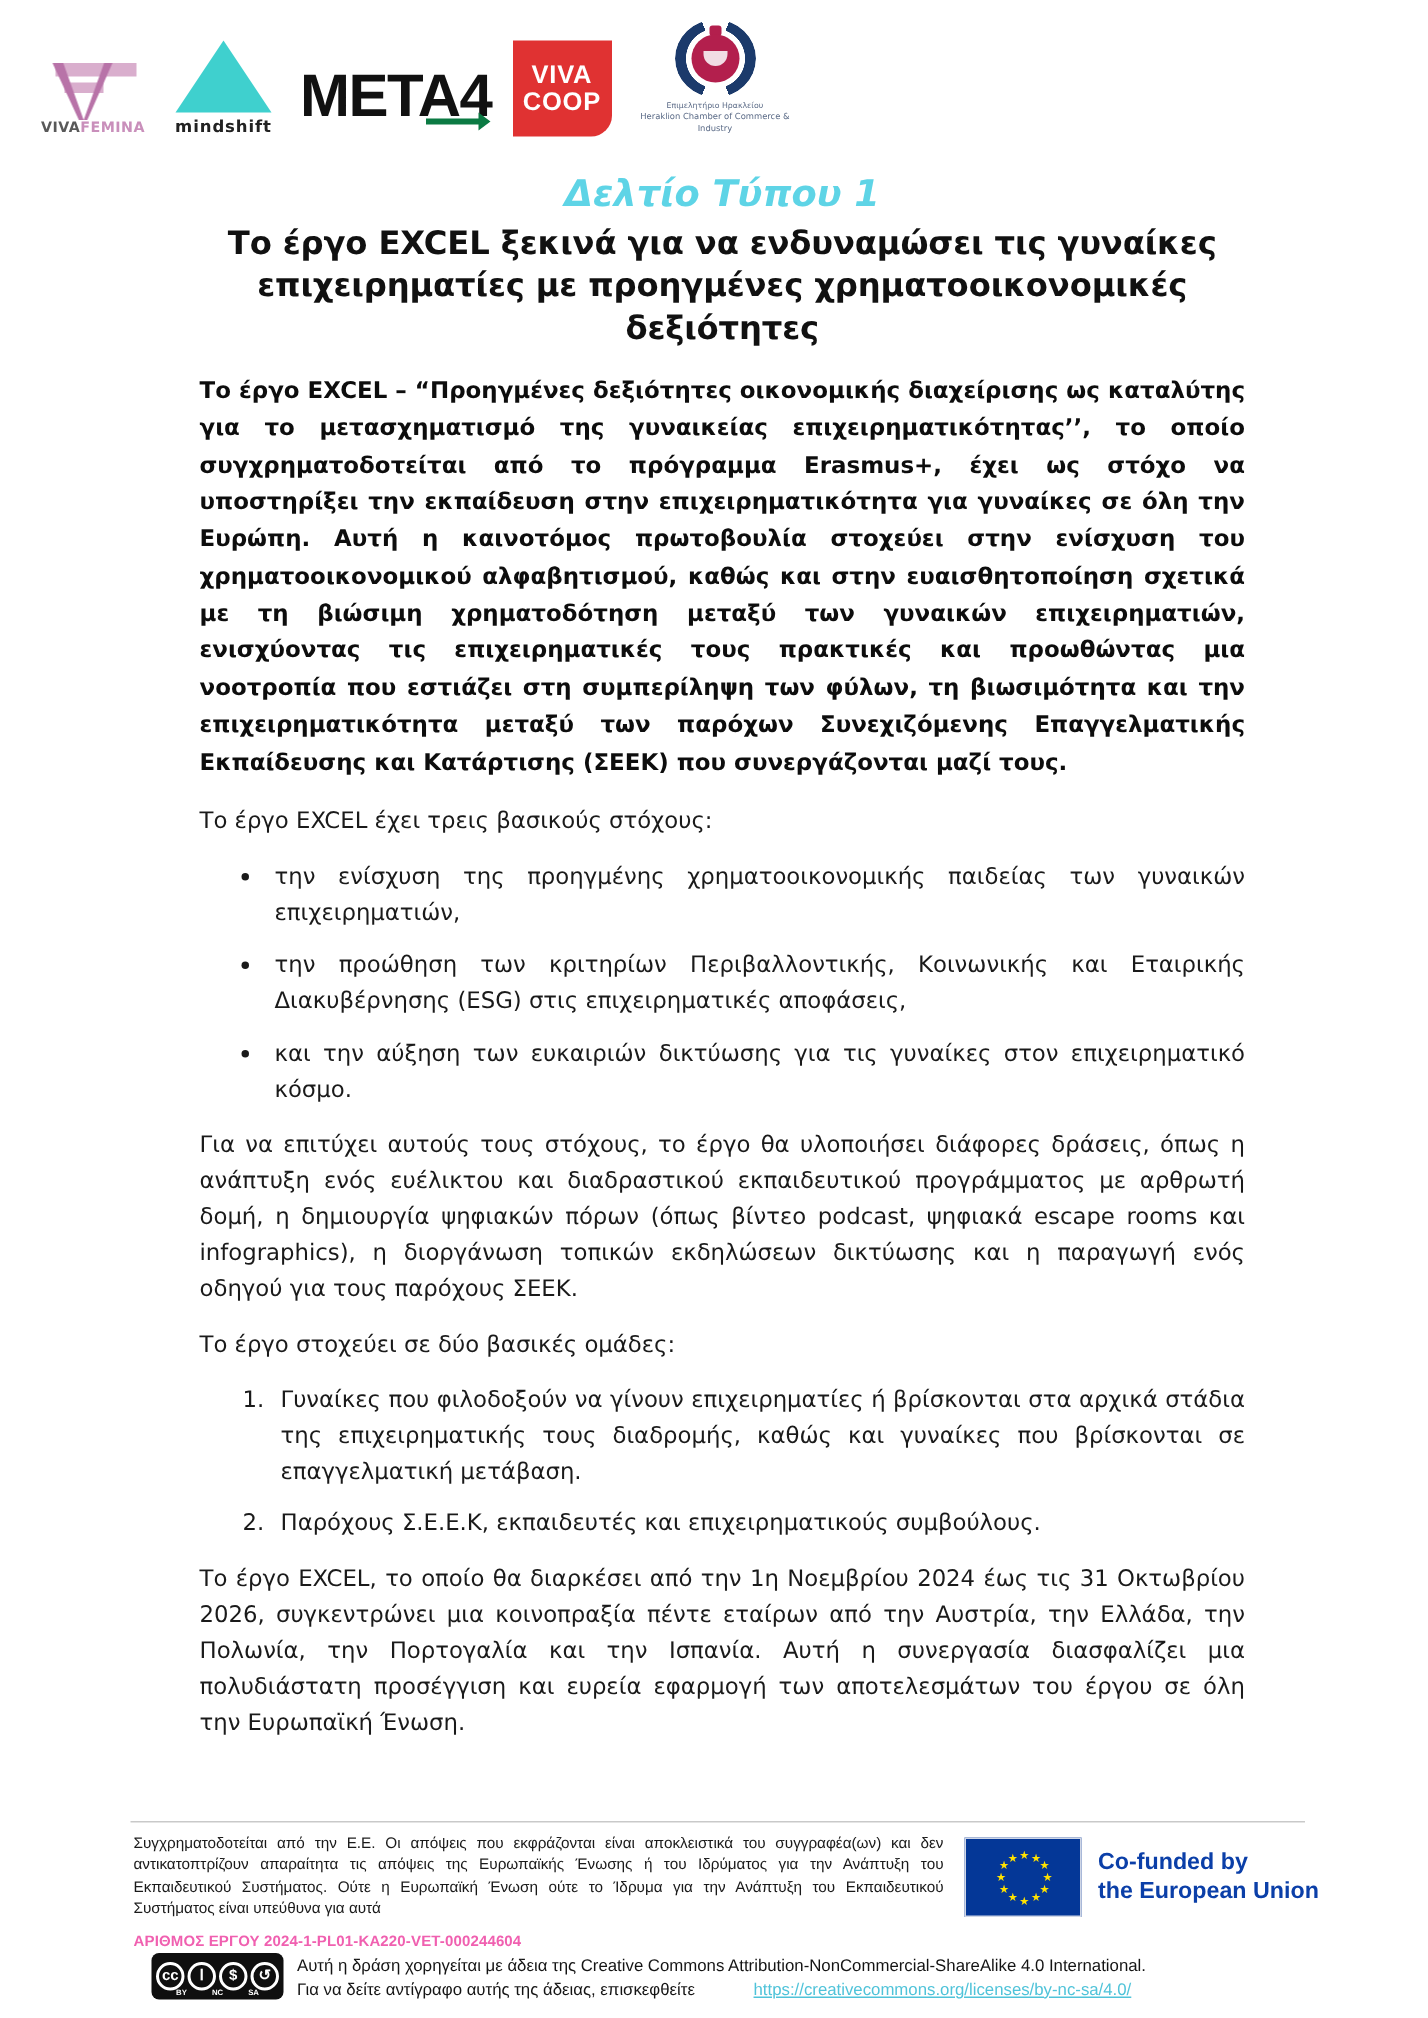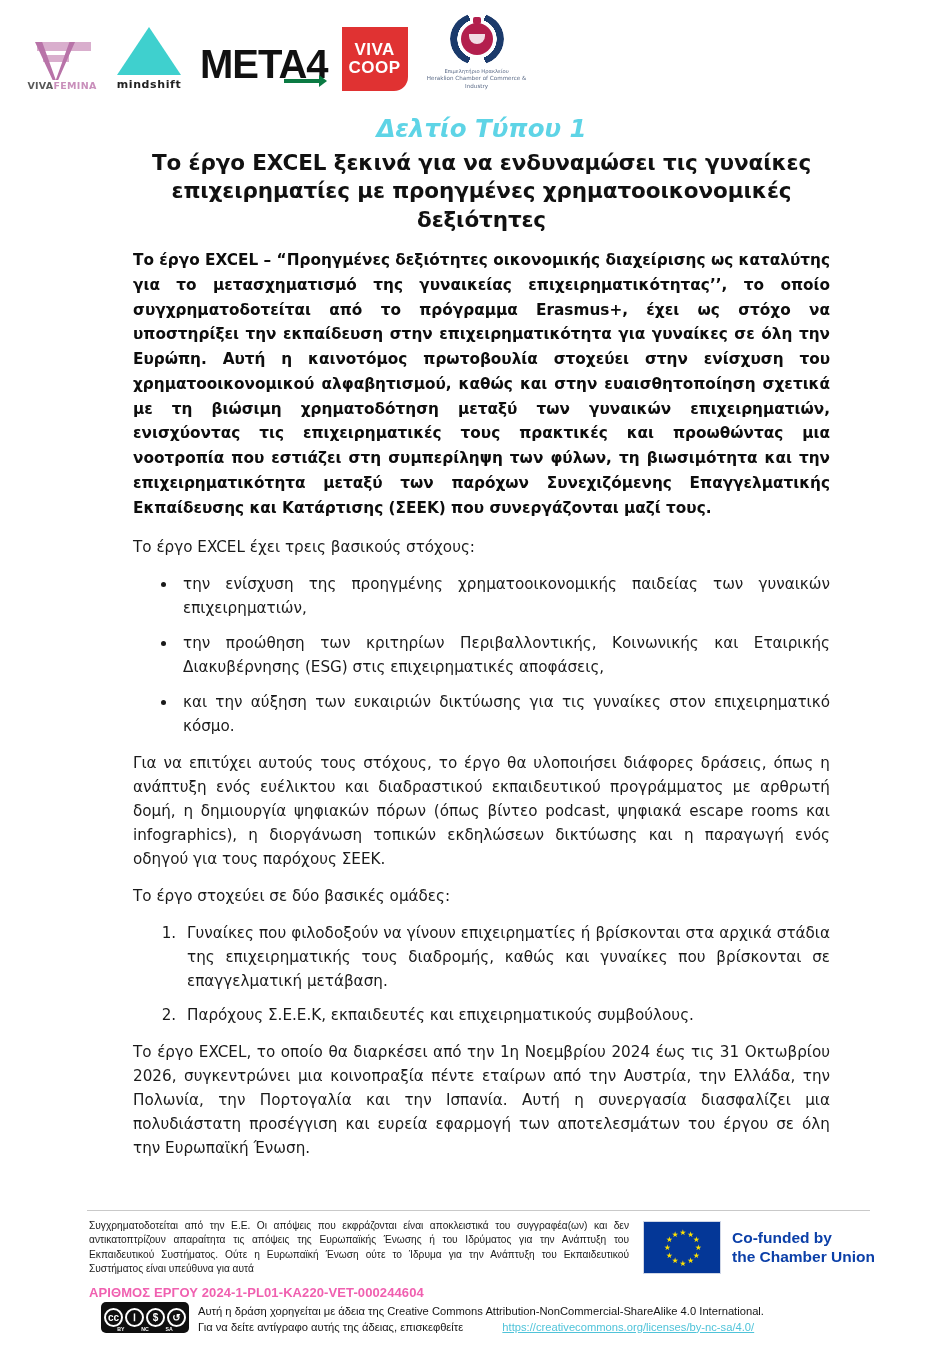--- a/index.html
+++ b/index.html
@@ -217,21 +217,21 @@
   .eu-flag {
     width: 78px; height: 53px; background: #043797; position: relative;
     border: 1px solid #cfd6e6;
   }
   .eu-text {
     font-family: "Liberation Sans", sans-serif;
     color: #0b3fa8; font-weight: 700; font-size: 15.5px; line-height: 1.22;
   }
   .proj-no {
     font-family: "Liberation Sans", sans-serif;
-    font-weight: 700; font-size: 13px; color: #f060b0;
+    font-weight: 700; font-size: 10px; color: #f060b0;
     padding: 8px 0 2px 84px; letter-spacing: 0.1px;
   }
   .cc-row { display: flex; align-items: flex-start; gap: 9px; padding: 0 0 10px 96px; }
   .cc-badge {
     width: 88px; height: 31px; background: #0f0f0f; border-radius: 5px;
     display: flex; align-items: center; justify-content: center; gap: 1px;
     flex: 0 0 auto; position: relative;
   }
   .cc-c {
     width: 19px; height: 19px; border-radius: 50%; border: 2px solid #fff;
@@ -338,21 +338,21 @@
           <span style="position: absolute; left: 43.25px; top: 35.4234px; color: rgb(255, 226, 0); font-size: 7.5px; line-height: 7.5px;">★</span>
           <span style="position: absolute; left: 35.5px; top: 37.5px; color: rgb(255, 226, 0); font-size: 7.5px; line-height: 7.5px;">★</span>
           <span style="position: absolute; left: 27.75px; top: 35.4234px; color: rgb(255, 226, 0); font-size: 7.5px; line-height: 7.5px;">★</span>
           <span style="position: absolute; left: 22.0766px; top: 29.75px; color: rgb(255, 226, 0); font-size: 7.5px; line-height: 7.5px;">★</span>
           <span style="position: absolute; left: 20px; top: 22px; color: rgb(255, 226, 0); font-size: 7.5px; line-height: 7.5px;">★</span>
           <span style="position: absolute; left: 22.0766px; top: 14.25px; color: rgb(255, 226, 0); font-size: 7.5px; line-height: 7.5px;">★</span>
           <span style="position: absolute; left: 27.75px; top: 8.57661px; color: rgb(255, 226, 0); font-size: 7.5px; line-height: 7.5px;">★</span>
         </div>
       <div class="eu-text">
         <div>Co-funded by</div>
-        <div>the Chamber Union</div>
+        <div>the European Union</div>
       </div>
     </div>
   </div>
 
   <div class="proj-no">ΑΡΙΘΜΟΣ ΕΡΓΟΥ 2024-1-PL01-KA220-VET-000244604</div>
 
   <div class="cc-row">
     <div class="cc-badge">
       <div class="cc-c">cc</div>
       <div class="cc-c">Ⅰ</div>

